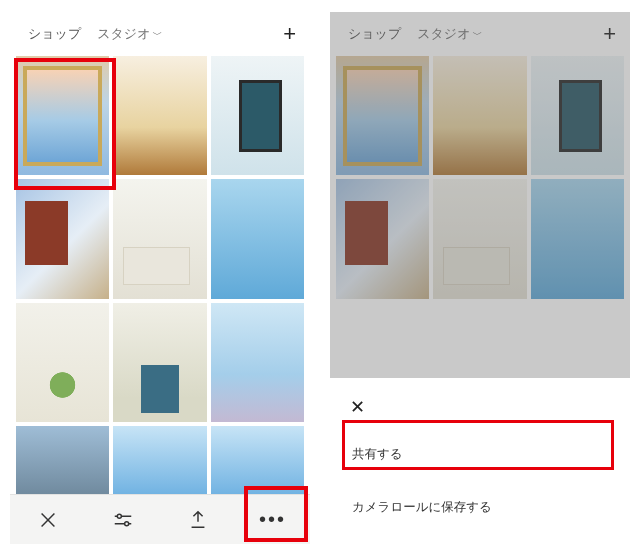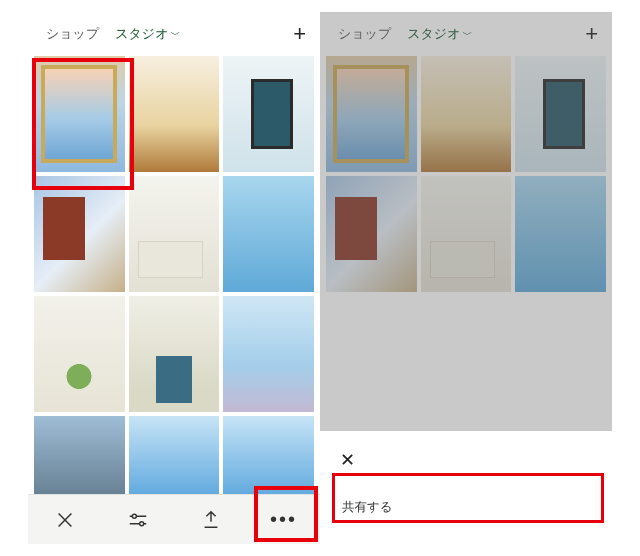--- a/index.html
+++ b/index.html
@@ -5,22 +5,22 @@
   * { box-sizing: border-box; margin: 0; padding: 0; }
   body {
     font-family: -apple-system, "Hiragino Sans", sans-serif;
     background: #fff;
     width: 640px;
     height: 556px;
     overflow: hidden;
   }
   .stage {
     display: flex;
-    gap: 0;
-    padding: 12px 28px;
+    gap: 20px;
+    padding: 12px 10px;
   }
   .phone {
     width: 300px;
     height: 532px;
     background: #fff;
     position: relative;
     overflow: hidden;
   }
   .phone.dim::before {
     content: "";
@@ -32,21 +32,21 @@
   }
   .topbar {
     height: 44px;
     display: flex;
     align-items: center;
     padding: 0 10px;
     font-size: 13px;
     color: #555;
   }
   .tab { padding: 6px 8px; }
-  .tab.active { color: #14532d; }
+  .tab.active { color: #737373; }
   .chev { font-size: 10px; margin-left: 2px; }
   .spacer { flex: 1; }
   .plus { font-size: 22px; font-weight: 300; color: #222; padding: 0 4px; }
   .grid {
     display: grid;
     grid-template-columns: repeat(3, 1fr);
     gap: 4px;
     padding: 0 6px;
   }
   .thumb {
@@ -203,18 +203,21 @@
       <div class="thumb p6"></div>
     </div>
 
     <div class="sheet">
       <div class="sheet-close">
         <span>✕</span>
       </div>
       <div class="sheet-item">
         <span>共有する</span>
       </div>
+      <div class="sheet-item">
+        <span>カメラロールに保存する</span>
+      </div>
 
       <div class="hl-red-sheet" style="left:12px;top:42px;width:272px;height:50px;"></div>
     </div>
   </div>
 
 </div>
 
 </body></html>

